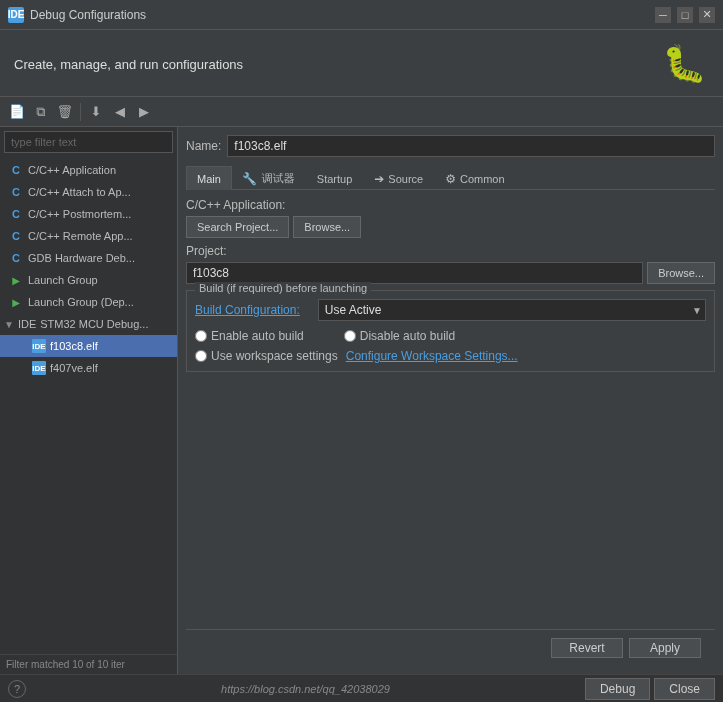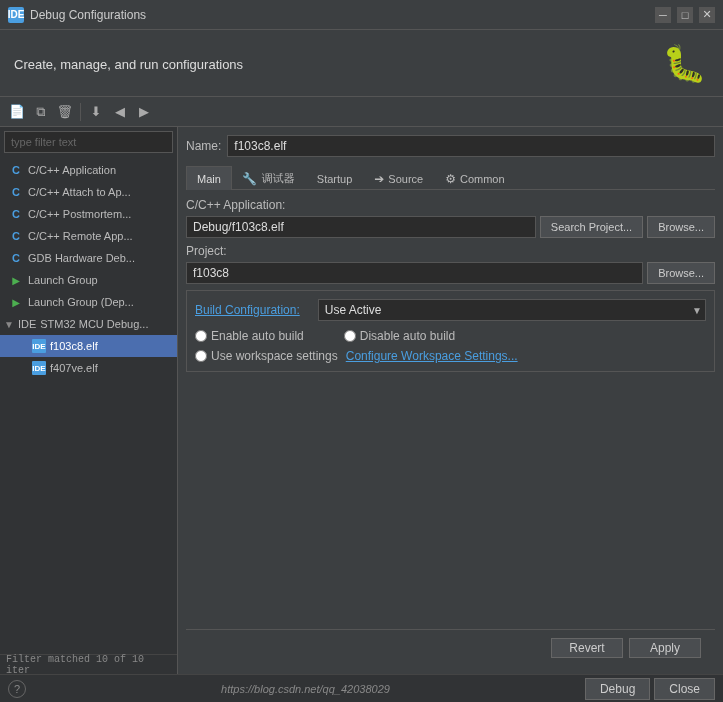--- a/index.html
+++ b/index.html
@@ -196,21 +196,20 @@
 
     .left-panel-bottom {
       height: 20px;
       background: #313335;
       display: flex;
       align-items: center;
       padding: 0 6px;
       font-size: 10px;
       color: #888;
       border-top: 1px solid #444;
-      font-family: Liberation Mono, monospace;
     }
 
     
     .right-panel {
       flex: 1;
       background: #3c3f41;
       display: flex;
       flex-direction: column;
       padding: 8px;
     }
@@ -575,33 +574,33 @@
           <span class="tab-icon">⚙</span>
           <span>Common</span>
         </div>
       </div>
 
       <div class="form-area">
 
         <div class="section-label">C/C++ Application:</div>
 
         <div class="input-row">
-          <input class="form-input" type="text" value="Debug/f103c8.elf" style="">
           <button class="btn">Search Project...</button>
           <button class="btn">Browse...</button>
         </div>
 
         <div class="section-label" style="">Project:</div>
 
         <div class="input-row">
           <input class="form-input" type="text" value="f103c8" style="">
           <button class="btn">Browse...</button>
         </div>
 
         <div class="build-group">
+          <span class="build-group-title">Build (if required) before launching</span>
 
           <div class="build-config-row">
             <span class="build-config-label">Build Configuration:</span>
             <div class="select-wrapper">
               <select>
                 <option>Use Active</option>
               </select>
               <span class="select-arrow">▼</span>
             </div>
           </div>

